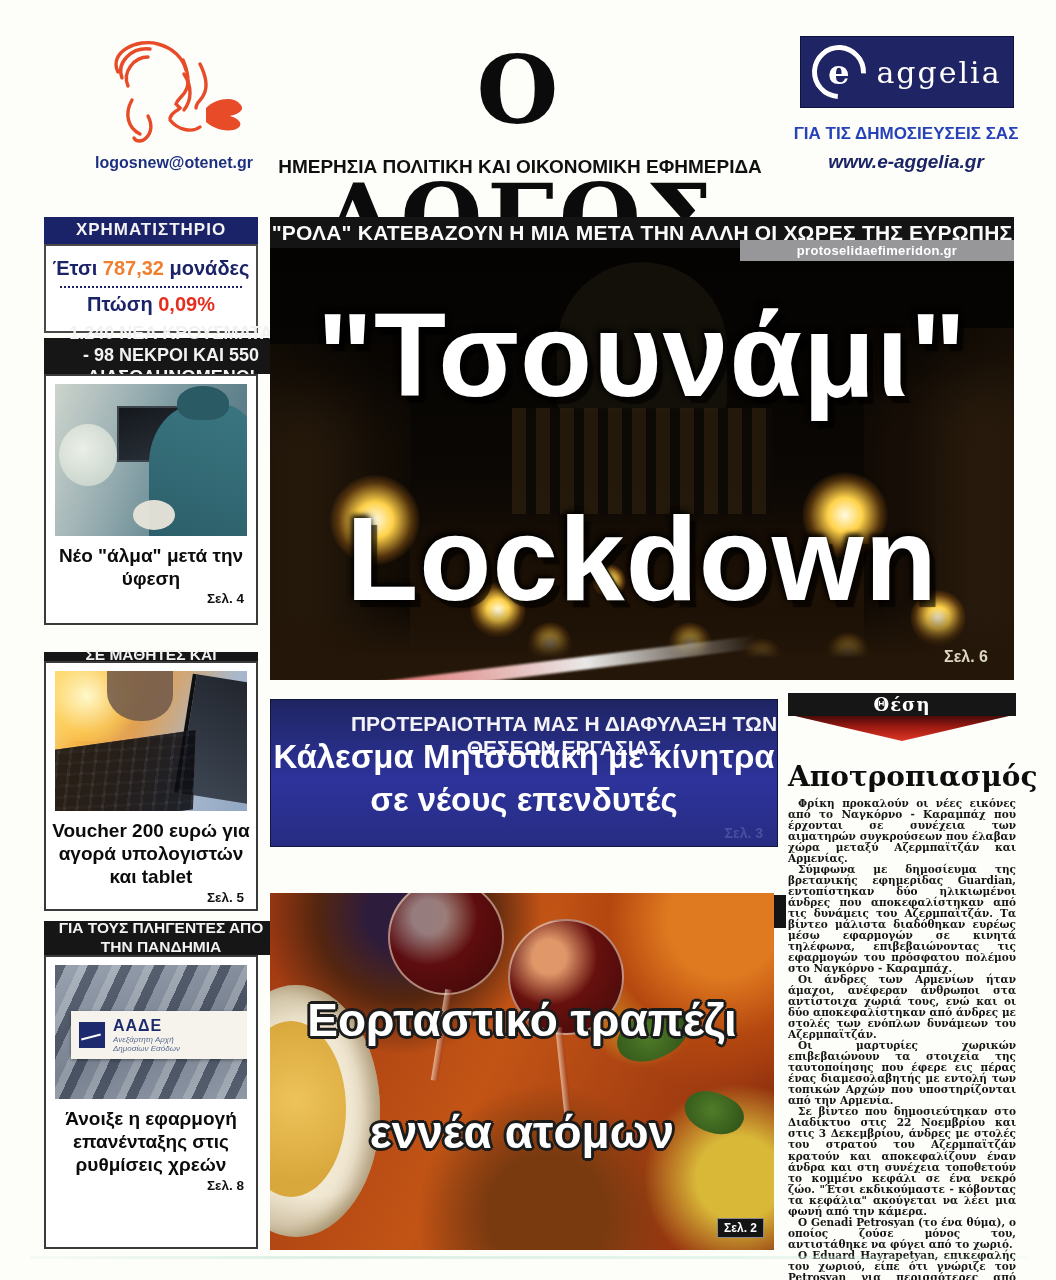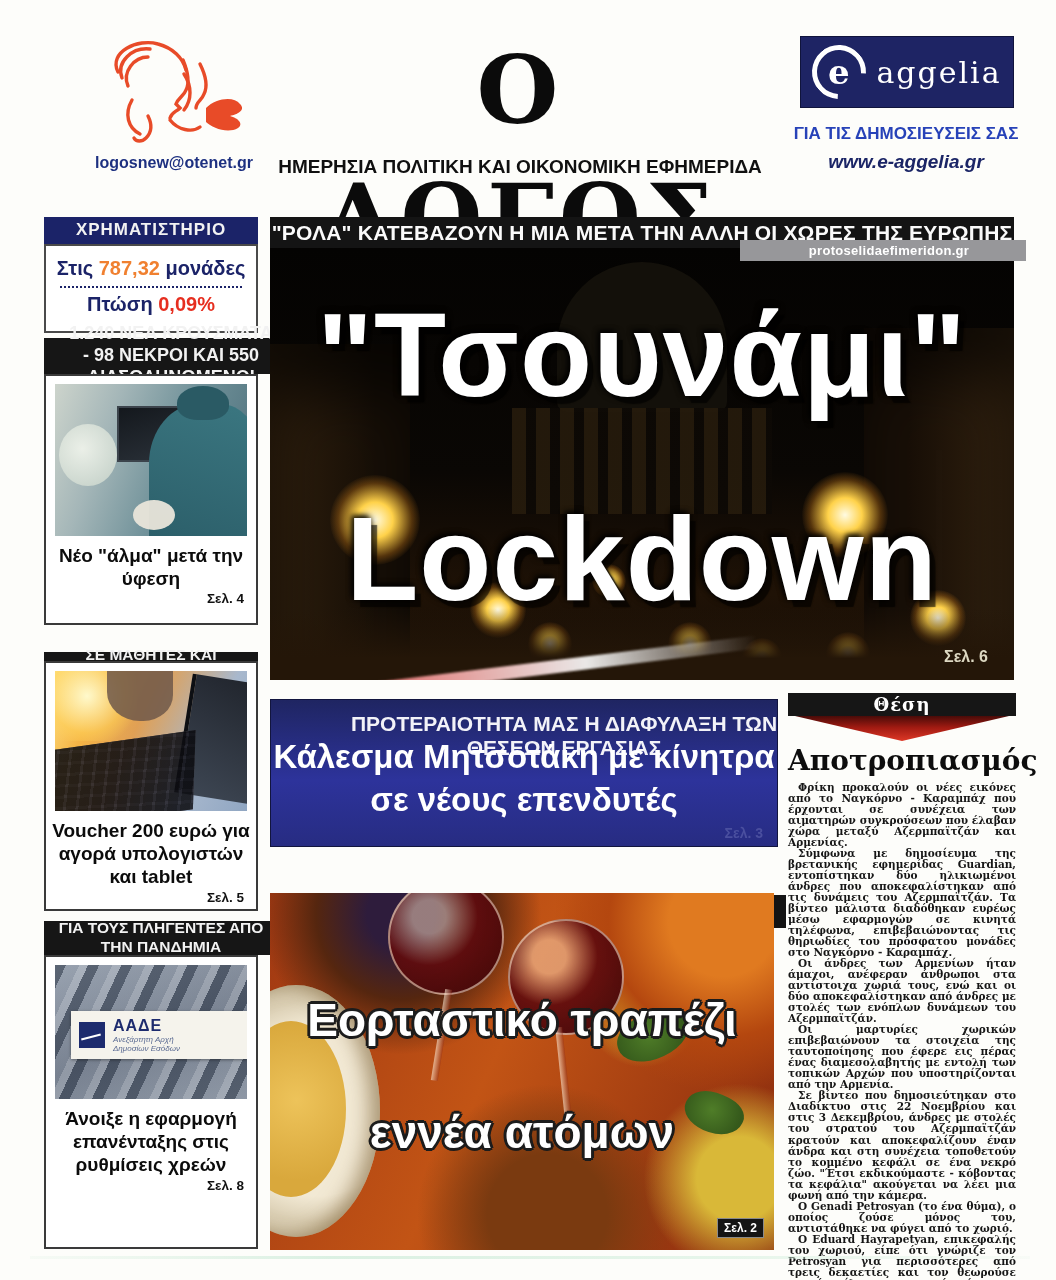--- a/index.html
+++ b/index.html
@@ -69,21 +69,21 @@
   .aade-label{left:16px;top:46px;width:160px;height:44px;background:#f5f3ec;display:flex;align-items:center;gap:8px;padding:2px 8px;box-shadow:0 1px 3px rgba(0,0,0,.4);}
   .aade-mark{width:26px;height:26px;background:#1d2b6e;position:relative;flex:0 0 auto;}
   .aade-mark::after{content:"";position:absolute;left:2px;top:14px;width:20px;height:2px;background:#fff;transform:rotate(-14deg);}
   .aade-title{color:#1d2b6e;font-weight:bold;font-size:16px;letter-spacing:1px;line-height:1;}
   .aade-sub{color:#5a6a92;font-style:italic;font-size:8px;line-height:1.15;}
 
   
   #top-kicker{left:270px;top:217px;width:744px;height:31px;background:#141414;color:#fafafa;font-weight:bold;font-size:21px;
     display:flex;align-items:center;justify-content:center;letter-spacing:.2px;}
   #watermark{left:740px;top:240px;width:274px;height:21px;background:#97979a;color:#fff;font-weight:bold;font-size:13px;
-    display:flex;align-items:center;justify-content:center;z-index:5;letter-spacing:.3px;padding-left:12px;}
+    display:flex;align-items:center;justify-content:center;z-index:5;letter-spacing:.3px;}
   #main-photo{left:270px;top:248px;width:744px;height:432px;overflow:hidden;
     background:linear-gradient(180deg,#040302 0%,#0a0704 52%,#1f1206 80%,#140c05 100%);}
   .bldg-left{left:0;top:96px;width:140px;height:336px;background:linear-gradient(90deg,#30200e,#170f07 75%);
     box-shadow:inset 0 50px 60px rgba(0,0,0,.65);}
   .bldg-right{right:0;top:80px;width:150px;height:352px;background:linear-gradient(270deg,#342310,#180f07 70%);
     box-shadow:inset 0 50px 60px rgba(0,0,0,.6);}
   .dome{left:287px;top:14px;width:170px;height:150px;background:#13100a;border-radius:85px 85px 10px 10px;}
   .colonnade{left:242px;top:160px;width:260px;height:106px;opacity:.9;
     background:repeating-linear-gradient(90deg,#261b0c 0 14px,#0d0905 14px 24px);}
   .road{left:0;bottom:0;width:100%;height:72px;background:linear-gradient(180deg,transparent,#241608 70%);}
@@ -132,21 +132,21 @@
   #food-headline-2{top:216px;}
   #food-page-ref{position:absolute;right:10px;bottom:12px;background:#141414;color:#fff;font-weight:bold;font-size:12px;
     padding:2px 6px;border:1px solid #8a8a8a;z-index:4;}
 
   
   #opinion{left:788px;top:693px;width:228px;}
   #opinion-banner{background:#161616;color:#fff;height:23px;display:flex;align-items:center;justify-content:center;
     font-family:"DejaVu Serif",serif;font-weight:bold;font-size:18px;letter-spacing:1px;}
   #opinion-ribbon{margin:0 7px;height:26px;background:linear-gradient(180deg,#4a0b08 0%,#a21b12 45%,#e23a28 100%);
     clip-path:polygon(0 0,100% 0,50% 96%);}
-  #opinion-title{text-align:center;font-family:"DejaVu Serif",serif;font-weight:bold;font-size:28px;color:#0d0d0d;margin-top:2px;}
+  #opinion-title{text-align:center;font-family:"DejaVu Serif",serif;font-weight:bold;font-size:28px;color:#0d0d0d;margin-top:18px;}
   #opinion-body{margin-top:5px;font-family:"DejaVu Serif",serif;font-weight:bold;font-size:10.5px;line-height:1.05;
     text-align:justify;color:#161616;}
   #opinion-body p{margin:0;text-indent:10px;}
 
   #scan-line{left:30px;top:1256px;width:1000px;height:3px;opacity:.55;
     background:linear-gradient(90deg,rgba(190,228,205,.2),#bfe6cf 30%,#d3efdd 70%,rgba(190,228,205,.15));}
 </style>
 </head>
 <body>
 <div id="page">
@@ -176,21 +176,21 @@
       </span>
     <span id="ad-logo-text">aggelia</span>
   </div>
   <div id="ad-tagline" class="abs">ΓΙΑ ΤΙΣ ΔΗΜΟΣΙΕΥΣΕΙΣ ΣΑΣ</div>
   <div id="ad-url" class="abs">www.e-aggelia.gr</div>
 
 
   <div id="stock-header" class="abs side-header">ΧΡΗΜΑΤΙΣΤΗΡΙΟ</div>
   <div id="stock-box" class="abs">
     <div id="stock-line1" class="stock-line">
-      <span>Στις</span>
+      <span>Έτσι</span>
       <span class="val-orange">787,32</span>
       <span>μονάδες</span>
     </div>
     <div id="stock-divider"></div>
     <div class="stock-line">
       <span>Πτώση</span>
       <span class="val-red">0,09%</span>
     </div>
   </div>
 
@@ -280,21 +280,21 @@
     <div class="food-headline" id="food-headline-2">εννέα ατόμων</div>
     <div id="food-page-ref">Σελ. 2</div>
   </div>
 
   <div id="opinion" class="abs">
     <div id="opinion-banner">Θέση</div>
     <div id="opinion-ribbon"></div>
     <div id="opinion-title">Αποτροπιασμός</div>
     <div id="opinion-body">
       <p>Φρίκη προκαλούν οι νέες εικόνες από το Ναγκόρνο - Καραμπάχ που έρχονται σε συνέχεια των αιματηρών συγκρούσεων που έλαβαν χώρα μεταξύ Αζερμπαϊτζάν και Αρμενίας.</p>
-      <p>Σύμφωνα με δημοσίευμα της βρετανικής εφημερίδας Guardian, εντοπίστηκαν δύο ηλικιωμένοι άνδρες που αποκεφαλίστηκαν από τις δυνάμεις του Αζερμπαϊτζάν. Τα βίντεο μάλιστα διαδόθηκαν ευρέως μέσω εφαρμογών σε κινητά τηλέφωνα, επιβεβαιώνοντας τις θηριωδίες του πρόσφατου μονάδες στο Ναγκόρνο - Καραμπάχ.</p>
+      <p>Σύμφωνα με δημοσίευμα της βρετανικής εφημερίδας Guardian, εντοπίστηκαν δύο ηλικιωμένοι άνδρες που αποκεφαλίστηκαν από τις δυνάμεις του Αζερμπαϊτζάν. Τα βίντεο μάλιστα διαδόθηκαν ευρέως μέσω εφαρμογών σε κινητά τηλέφωνα, επιβεβαιώνοντας τις εφαρμογών του πρόσφατου πολέμου στο Ναγκόρνο - Καραμπάχ.</p>
       <p>Οι άνδρες των Αρμενίων ήταν άμαχοι, ανέφεραν άνθρωποι στα αντίστοιχα χωριά τους, ενώ και οι δύο αποκεφαλίστηκαν από άνδρες με στολές των ενόπλων δυνάμεων του Αζερμπαϊτζάν.</p>
       <p>Οι μαρτυρίες χωρικών επιβεβαιώνουν τα στοιχεία της ταυτοποίησης που έφερε εις πέρας ένας διαμεσολαβητής με εντολή των τοπικών Αρχών που υποστηρίζονται από την Αρμενία.</p>
       <p>Σε βίντεο που δημοσιεύτηκαν στο Διαδίκτυο στις 22 Νοεμβρίου και στις 3 Δεκεμβρίου, άνδρες με στολές του στρατού του Αζερμπαϊτζάν κρατούν και αποκεφαλίζουν έναν άνδρα και στη συνέχεια τοποθετούν το κομμένο κεφάλι σε ένα νεκρό ζώο. "Έτσι εκδικούμαστε - κόβοντας τα κεφάλια" ακούγεται να λέει μια φωνή από την κάμερα.</p>
       <p>Ο Genadi Petrosyan (το ένα θύμα), ο οποίος ζούσε μόνος του, αντιστάθηκε να φύγει από το χωριό.</p>
       <p>Ο Eduard Hayrapetyan, επικεφαλής του χωριού, είπε ότι γνώριζε τον Petrosyan για περισσότερες από τρεις δεκαετίες και τον θεωρούσε στενό φίλο της οικογένειάς του. Έλαβε το τελευταίο τηλεφώνημα από τον Petrosyan το πρωί της 28ης Οκτωβρίου, για να πει ότι είχε δει εχθρικές δυνάμεις στο χωριό.</p>
 
     </div>
 
   </div>
 

